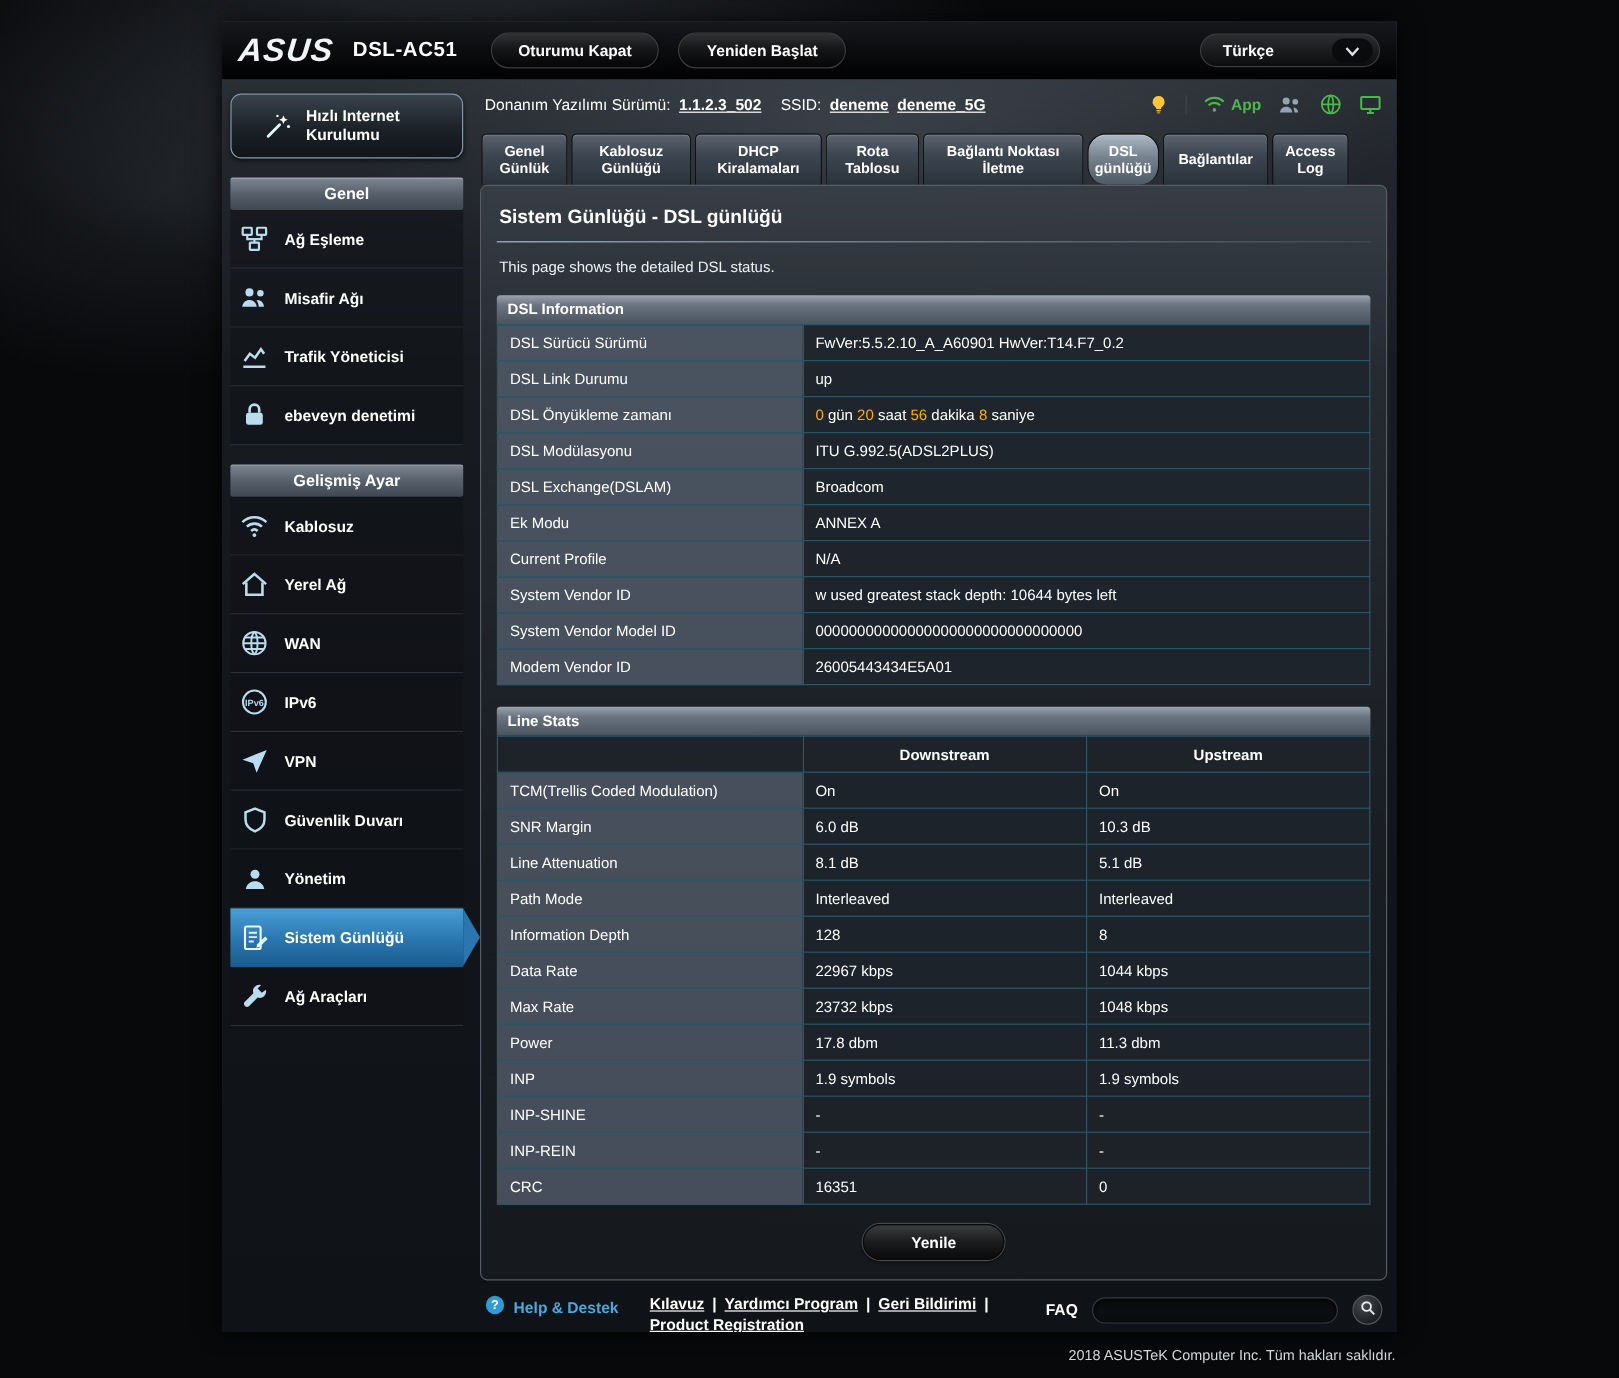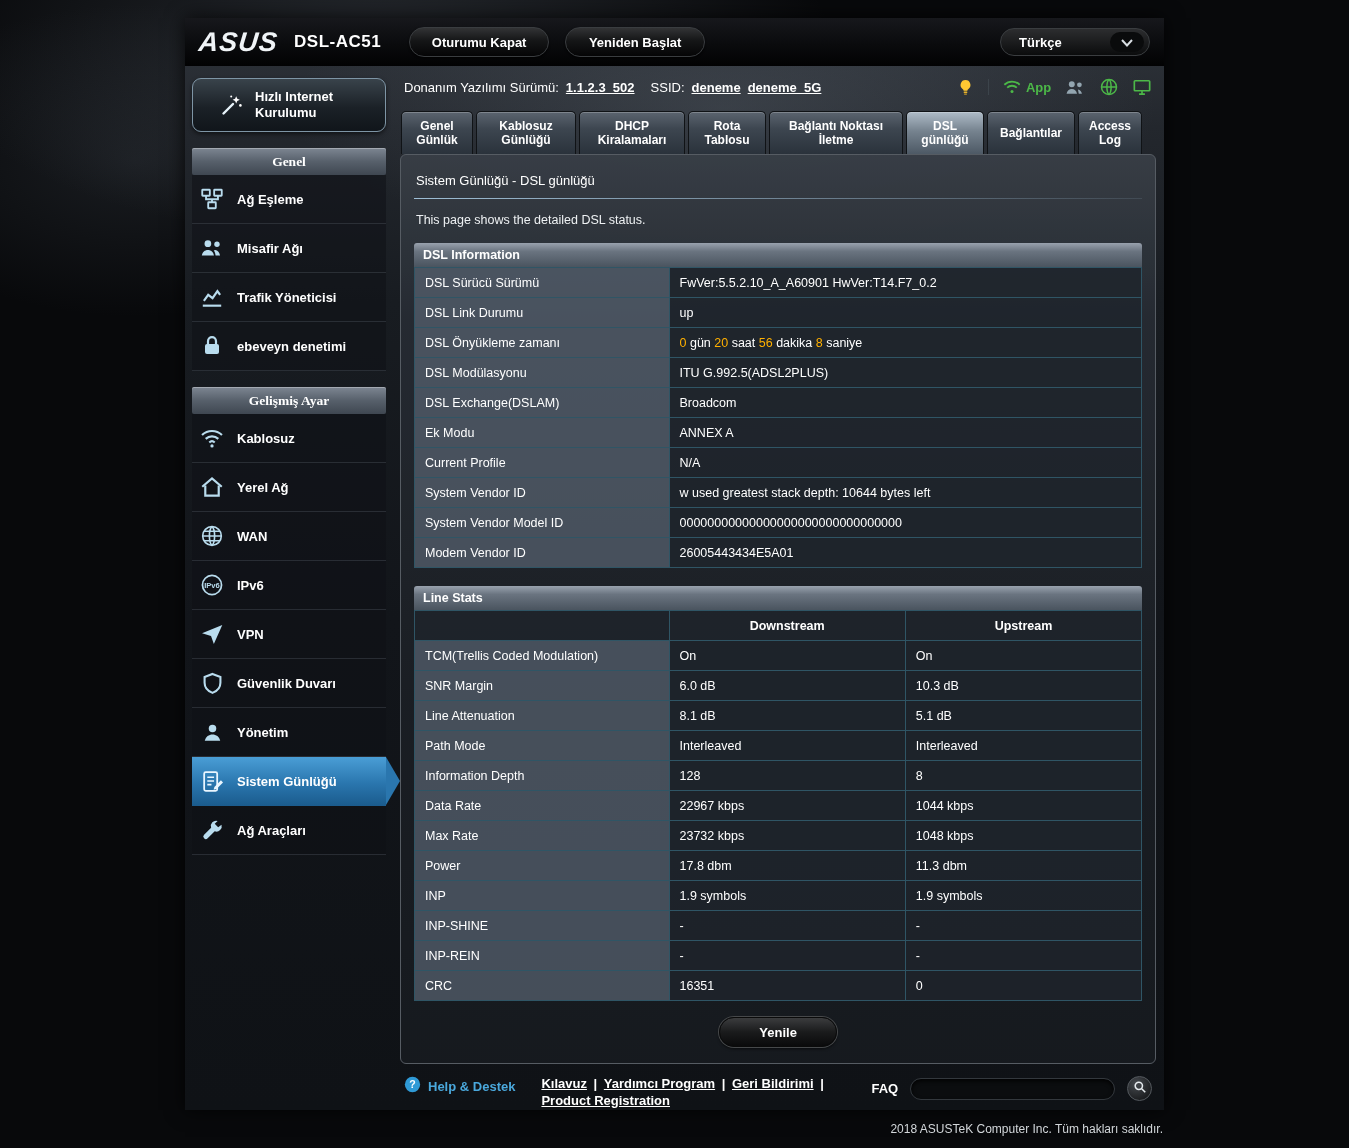--- a/index.html
+++ b/index.html
@@ -38,21 +38,21 @@
   .sidebar { width:206px; padding:12px 5px 0 7px; flex:none; }
   .quick-setup { height:54px; border:1px solid #7e95a5; border-radius:9px;
     background:linear-gradient(180deg,#39434b 0%,#1b2127 55%,#10151a 100%);
     display:flex; align-items:center; gap:8px; padding:0 24px; margin-bottom:14px; cursor:pointer;
     box-shadow:0 2px 4px rgba(0,0,0,.55); }
   .quick-setup .icon { width:30px; flex:none; display:flex; justify-content:center; }
   .qs-label { color:#fff; font-weight:bold; font-size:13px; line-height:1.2; }
   .side-header { height:27px; margin-top:16px; border-radius:2px;
     background:linear-gradient(180deg,#7d8692 0%,#57606b 50%,#3f4751 100%);
     display:flex; align-items:center; justify-content:center; color:#fff; font-weight:bold;
-    font-size:13.5px; box-shadow:inset 0 1px 0 rgba(255,255,255,.3);font-family:Liberation Serif, serif; }
+    font-size:13.5px; box-shadow:inset 0 1px 0 rgba(255,255,255,.3); }
   .side-item { height:49px; display:flex; align-items:center; gap:9px; padding:0 4px;
     background:rgba(14,17,21,.55); border-bottom:1px solid rgba(70,78,86,.45);
     color:#fff; font-weight:bold; font-size:13px; position:relative; cursor:pointer; }
   .side-item .icon { width:32px; height:32px; flex:none; display:flex; align-items:center;
     justify-content:center; color:#b9dcee; }
   .side-item.active { background:linear-gradient(180deg,#4a9ed6 0%,#2a76ae 55%,#1b5c8e 100%);
     border-bottom-color:#1b5c8e; }
   .side-item.active .icon { color:#eaf6ff; }
   .side-item.active::after { content:""; position:absolute; right:-14px; top:50%;
     transform:translateY(-50%); border-top:24px solid transparent; border-bottom:24px solid transparent;
@@ -74,28 +74,28 @@
 
   
   .tabbar { height:48px; display:flex; align-items:flex-end; gap:3px; padding:0 1px; }
   .tab { height:43px; border-radius:5px 5px 0 0; border:1px solid #101316; border-bottom:none;
     background:linear-gradient(180deg,#5b646f 0%,#3d4650 40%,#2a323b 100%);
     box-shadow:inset 0 1px 0 rgba(255,255,255,.22); color:#fff; font-weight:bold; font-size:12px;
     line-height:1.2; display:flex; align-items:center; justify-content:center; text-align:center;
     padding:3px 8px; cursor:pointer; }
   .tab.active { background:linear-gradient(180deg,#aebbc7 0%,#76838f 45%,#4d5965 100%); }
   .tab:nth-child(1){ width:72px; } .tab:nth-child(2){ width:100px; } .tab:nth-child(3){ width:106px; }
-  .tab:nth-child(4){ width:78px; } .tab:nth-child(5){ width:134px; } .tab:nth-child(6){ width:78px; }
+  .tab:nth-child(4){ width:78px; } .tab:nth-child(5){ width:134px; } .tab:nth-child(6){ width:60px;border-radius:16px; }
   .tab:nth-child(7){ width:88px; } .tab:nth-child(8){ width:64px; }
 
   
   .panel { border:1px solid #565c63; border-radius:6px; min-height:898px; padding:10px 13px 16px;
     background:linear-gradient(180deg,rgba(56,62,70,.95) 0%,rgba(38,43,50,.95) 18%,
       rgba(26,30,36,.95) 60%,rgba(22,26,31,.95) 100%); }
-  .panel-title { font-size:13px; font-weight:normal; color:#fff; padding:8px 2px 10px; }
+  .panel-title { font-size:16px; font-weight:bold; color:#fff; padding:8px 2px 10px; }
   .title-divider { height:1px; background:linear-gradient(90deg,rgba(170,205,230,.9),rgba(170,205,230,.12)); }
   .panel-desc { color:#eef1f3; font-size:12.5px; margin:14px 2px 16px; }
   .section-bar { height:24px; display:flex; align-items:center; padding:0 9px; color:#fff;
     font-weight:bold; font-size:12.5px; border-radius:3px 3px 0 0;
     background:linear-gradient(180deg,#99a2ae 0%,#6a7480 35%,#4a545f 100%); }
   .section-bar.stats { margin-top:18px; }
   table.info-table { width:100%; border-collapse:collapse; }
   .info-table td { height:30px; border:1px solid #2f5565; color:#fff; font-size:12.5px; padding:0 10px; }
   .info-table td.lbl { width:35%; background:rgba(88,98,112,.72); }
   .info-table td.val { background:rgba(30,36,44,.82); }

